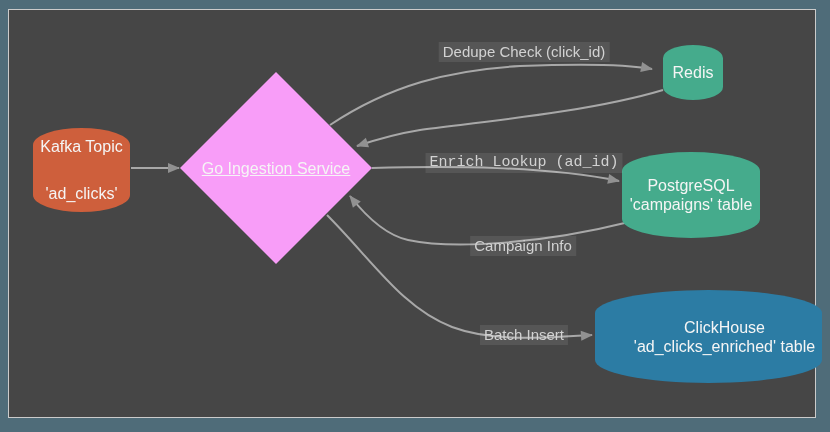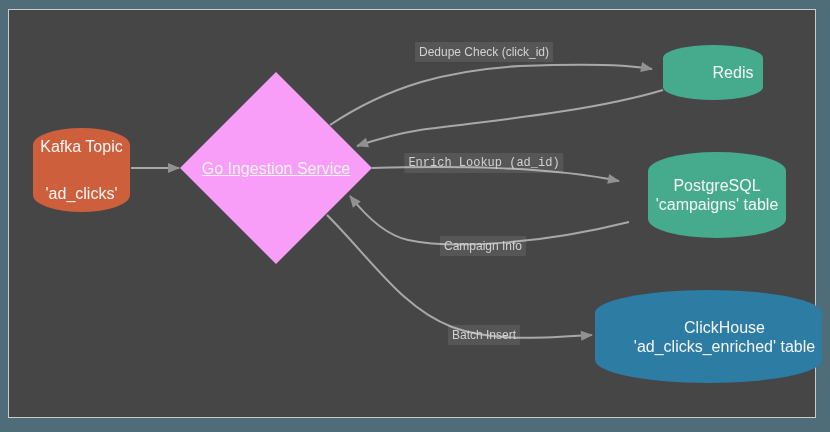--- a/index.html
+++ b/index.html
@@ -53,37 +53,38 @@
     flex-direction: column;
     align-items: center;
     justify-content: center;
     text-align: center;
     color: var(--node-text, #f5f5f5);
     font-size: 16px;
     line-height: 19px;
     white-space: nowrap;
   }
   .cylinder-kafka   { background: var(--kafka-fill, #ce5f3c);      border-radius: 50% / 17px; gap: 28px; }
-  .cylinder-redis   { background: var(--redis-fill, #45ab8c);      border-radius: 50% / 13px; padding-left: 40px; }
+  .cylinder-redis   { background: var(--redis-fill, #45ab8c);      border-radius: 50% / 13px; }
   .cylinder-pg      { background: var(--postgres-fill, #45ab8c);   border-radius: 50% / 19px; }
   .cylinder-ch      { background: var(--clickhouse-fill, #2c7ca4); border-radius: 50% / 23px; padding-left: 32px; }
   .diamond {
     background: var(--service-fill, #f89df8);
     clip-path: polygon(50% 0, 100% 50%, 50% 100%, 0 50%);
     text-decoration: underline;
   }
   .edge-label {
     position: absolute;
     transform: translate(-50%, -50%);
     background: var(--edge-label-bg, rgba(255,255,255,0.09));
     color: var(--edge-label-text, #d2d2d2);
-    font-size: 12px;
+    font-size: 15px;
     line-height: 18px;
     padding: 1px 4px;
     white-space: nowrap;
+    margin-left: 40px;
   }
 </style>
 </head>
 <body>
 
 <div class="stage">
 
   <div class="container"></div>
 
 
@@ -107,21 +108,21 @@
   </div>
 
   <div class="node diamond" style="left:180px; top:72px; width:192px; height:192px;">
     <span>Go Ingestion Service</span>
   </div>
 
   <div class="node cylinder-redis" style="left:663px; top:45px; width:60px; height:55px;">
     <span>Redis</span>
   </div>
 
-  <div class="node cylinder-pg" style="left:622px; top:152px; width:138px; height:86px;margin-left:26px;">
+  <div class="node cylinder-pg" style="left:622px; top:152px; width:138px; height:86px;">
     <span>PostgreSQL</span>
     <span>'campaigns' table</span>
   </div>
 
   <div class="node cylinder-ch" style="left:595px; top:290px; width:195px; height:93px;">
     <span>ClickHouse</span>
     <span>'ad_clicks_enriched' table</span>
   </div>
 
   <div class="edge-label" style="left:484px; top:52px;">Dedupe Check (click_id)</div>

